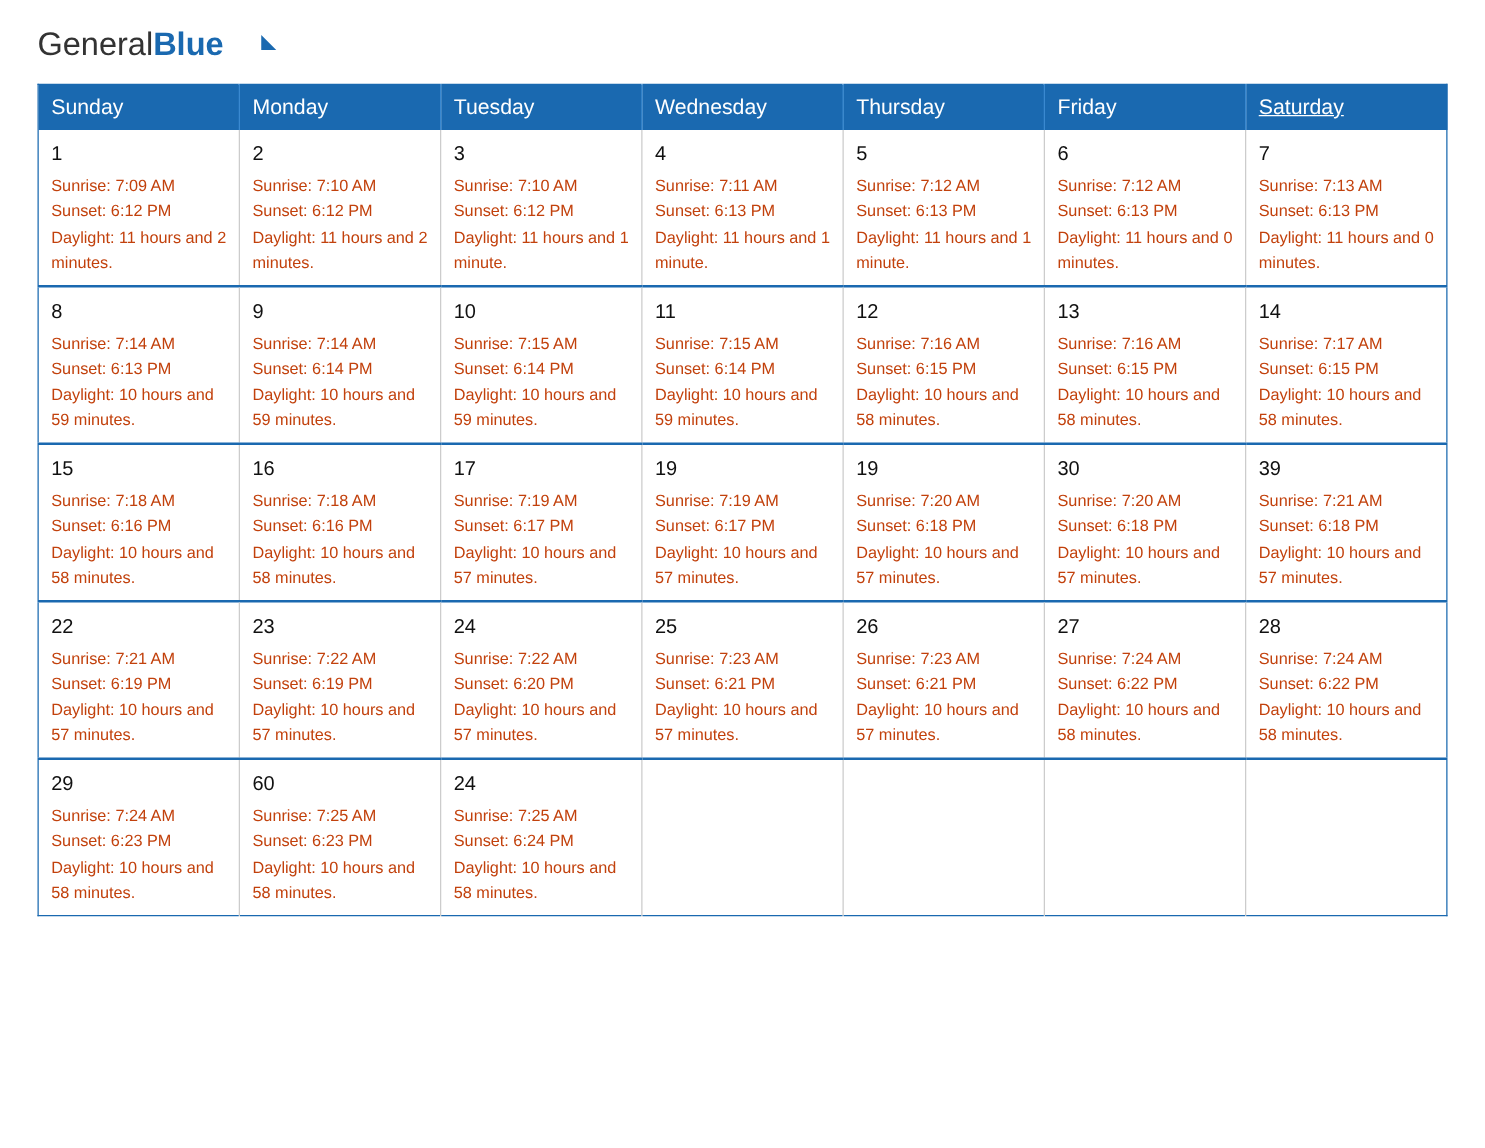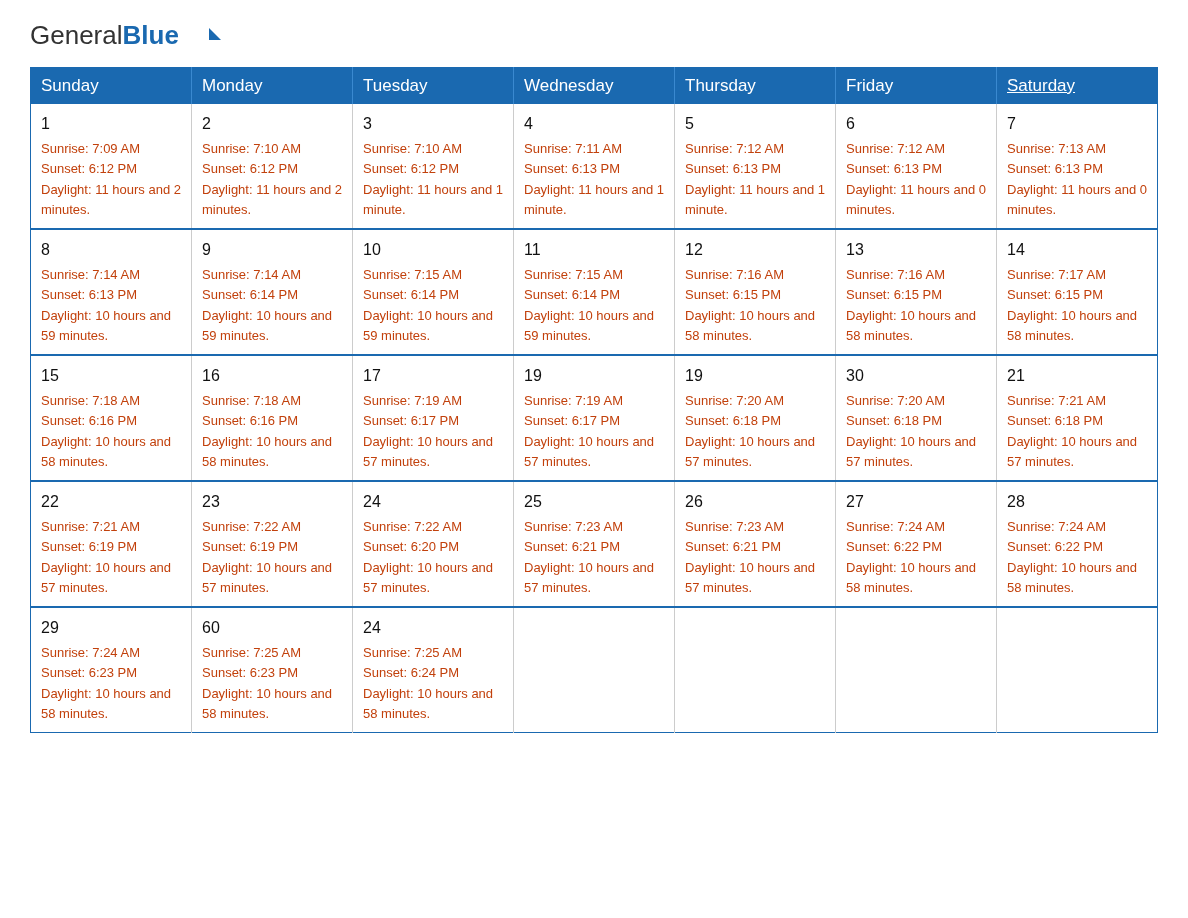--- a/index.html
+++ b/index.html
@@ -163,21 +163,21 @@
         <td><span class="day-number">13</span><span class="day-info">Sunrise: 7:16 AM<br>Sunset: 6:15 PM<br>Daylight: 10 hours and 58 minutes.</span></td>
         <td><span class="day-number">14</span><span class="day-info">Sunrise: 7:17 AM<br>Sunset: 6:15 PM<br>Daylight: 10 hours and 58 minutes.</span></td>
       </tr>
       <tr>
         <td><span class="day-number">15</span><span class="day-info">Sunrise: 7:18 AM<br>Sunset: 6:16 PM<br>Daylight: 10 hours and 58 minutes.</span></td>
         <td><span class="day-number">16</span><span class="day-info">Sunrise: 7:18 AM<br>Sunset: 6:16 PM<br>Daylight: 10 hours and 58 minutes.</span></td>
         <td><span class="day-number">17</span><span class="day-info">Sunrise: 7:19 AM<br>Sunset: 6:17 PM<br>Daylight: 10 hours and 57 minutes.</span></td>
         <td><span class="day-number">19</span><span class="day-info">Sunrise: 7:19 AM<br>Sunset: 6:17 PM<br>Daylight: 10 hours and 57 minutes.</span></td>
         <td><span class="day-number">19</span><span class="day-info">Sunrise: 7:20 AM<br>Sunset: 6:18 PM<br>Daylight: 10 hours and 57 minutes.</span></td>
         <td><span class="day-number">30</span><span class="day-info">Sunrise: 7:20 AM<br>Sunset: 6:18 PM<br>Daylight: 10 hours and 57 minutes.</span></td>
-        <td><span class="day-number">21</span><span class="day-info">Sunrise: 7:21 AM<br>Sunset: 6:18 PM<br>Daylight: 10 hours and 57 minutes.</span></td>
+        <td><span class="day-number">39</span><span class="day-info">Sunrise: 7:21 AM<br>Sunset: 6:18 PM<br>Daylight: 10 hours and 57 minutes.</span></td>
       </tr>
       <tr>
         <td><span class="day-number">22</span><span class="day-info">Sunrise: 7:21 AM<br>Sunset: 6:19 PM<br>Daylight: 10 hours and 57 minutes.</span></td>
         <td><span class="day-number">23</span><span class="day-info">Sunrise: 7:22 AM<br>Sunset: 6:19 PM<br>Daylight: 10 hours and 57 minutes.</span></td>
         <td><span class="day-number">24</span><span class="day-info">Sunrise: 7:22 AM<br>Sunset: 6:20 PM<br>Daylight: 10 hours and 57 minutes.</span></td>
         <td><span class="day-number">25</span><span class="day-info">Sunrise: 7:23 AM<br>Sunset: 6:21 PM<br>Daylight: 10 hours and 57 minutes.</span></td>
         <td><span class="day-number">26</span><span class="day-info">Sunrise: 7:23 AM<br>Sunset: 6:21 PM<br>Daylight: 10 hours and 57 minutes.</span></td>
         <td><span class="day-number">27</span><span class="day-info">Sunrise: 7:24 AM<br>Sunset: 6:22 PM<br>Daylight: 10 hours and 58 minutes.</span></td>
         <td><span class="day-number">28</span><span class="day-info">Sunrise: 7:24 AM<br>Sunset: 6:22 PM<br>Daylight: 10 hours and 58 minutes.</span></td>
       </tr>

